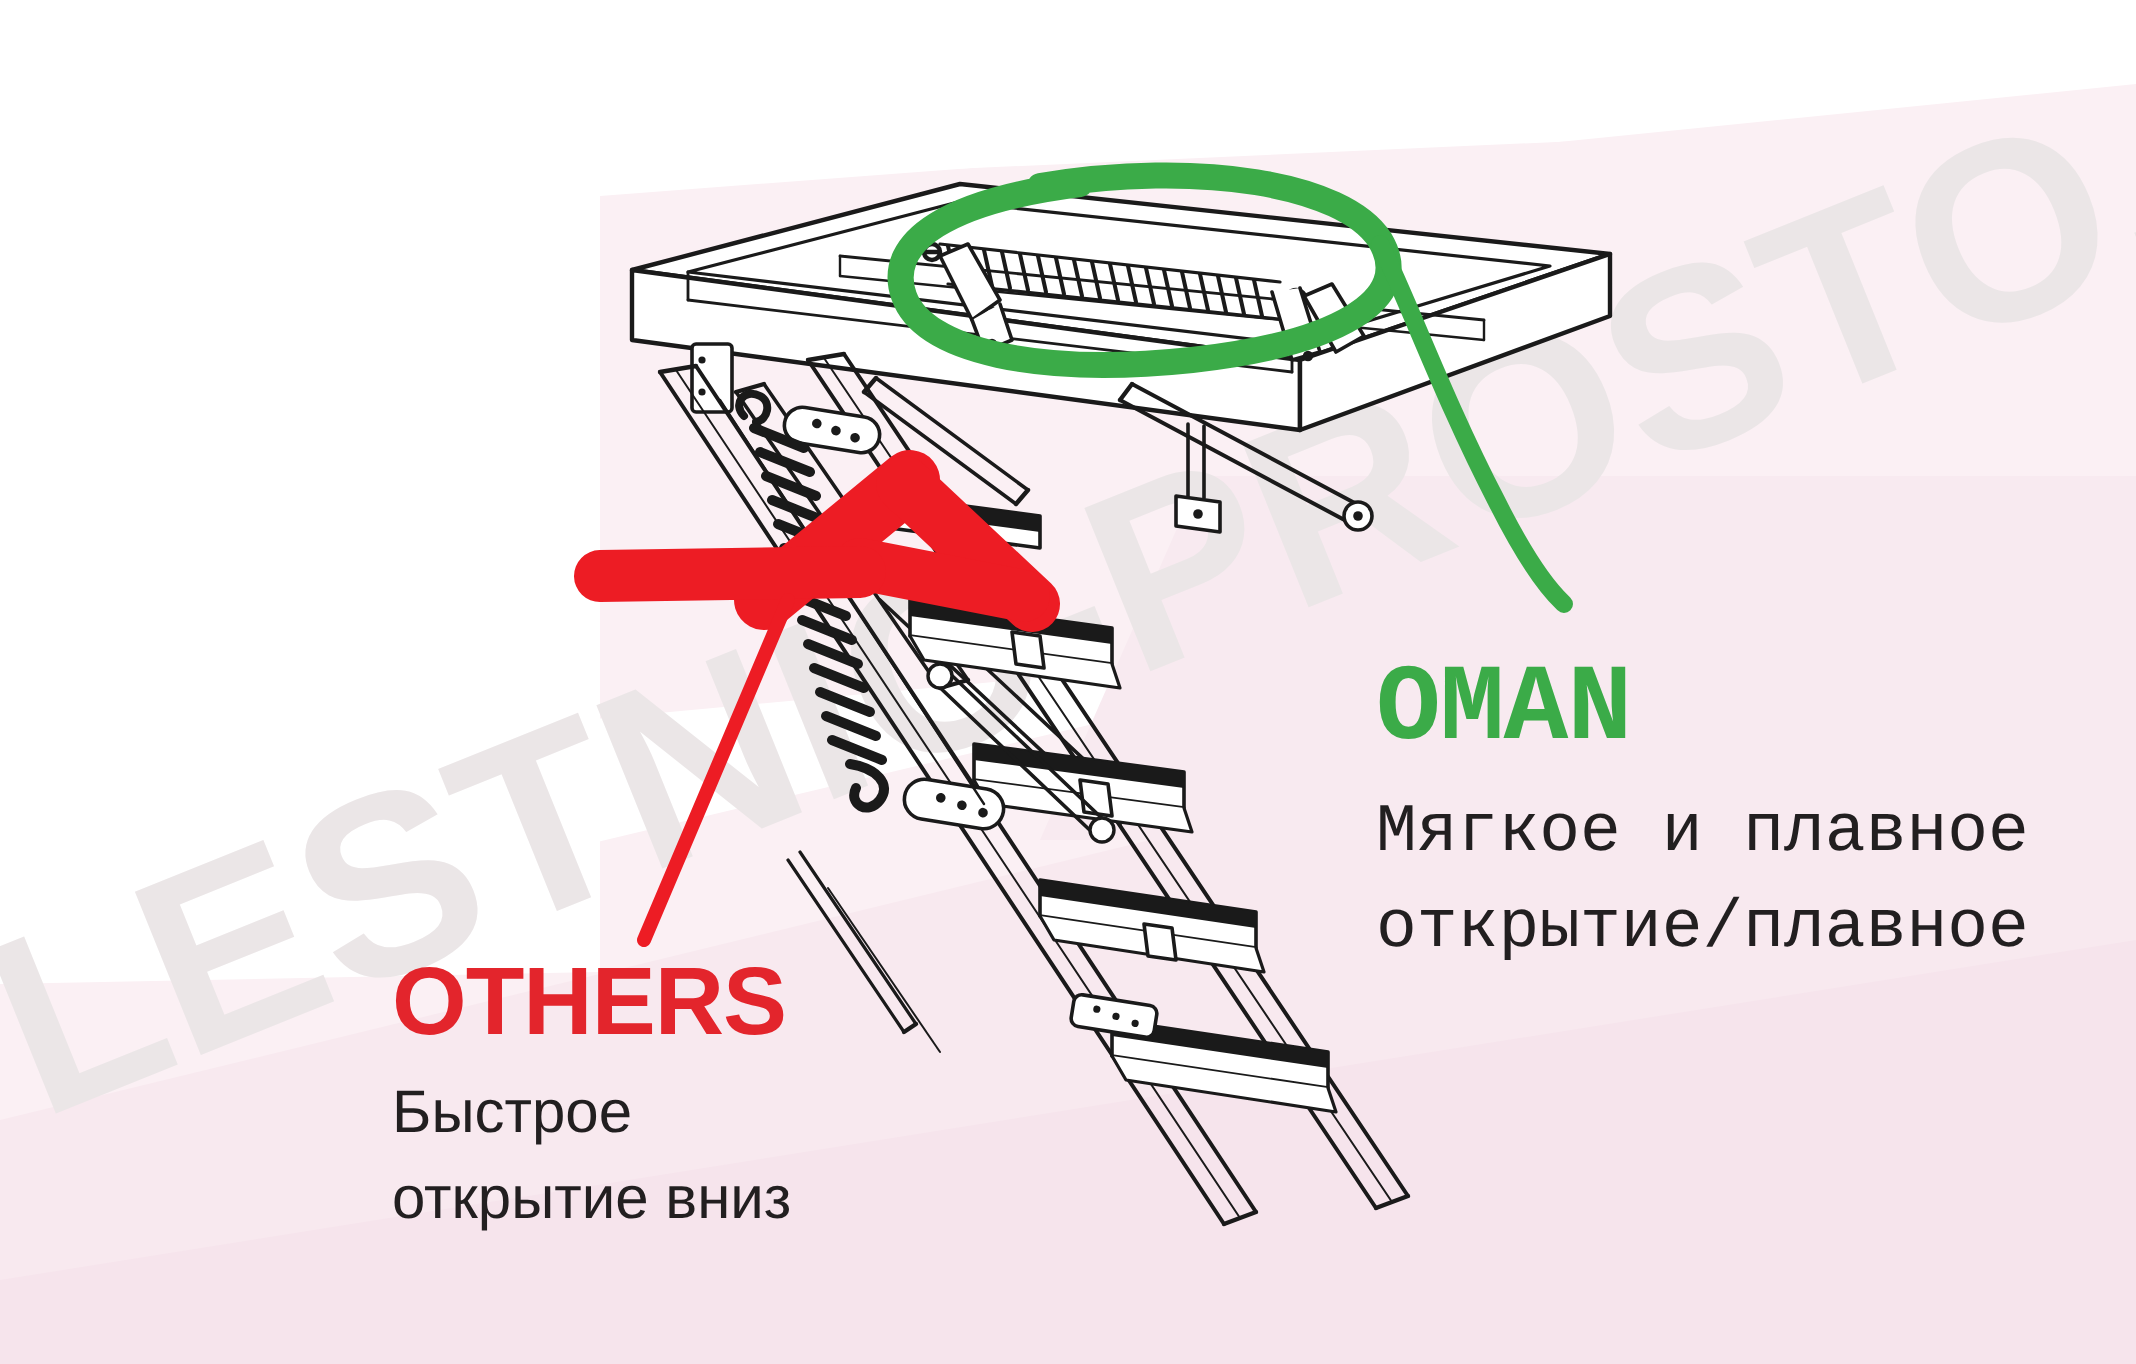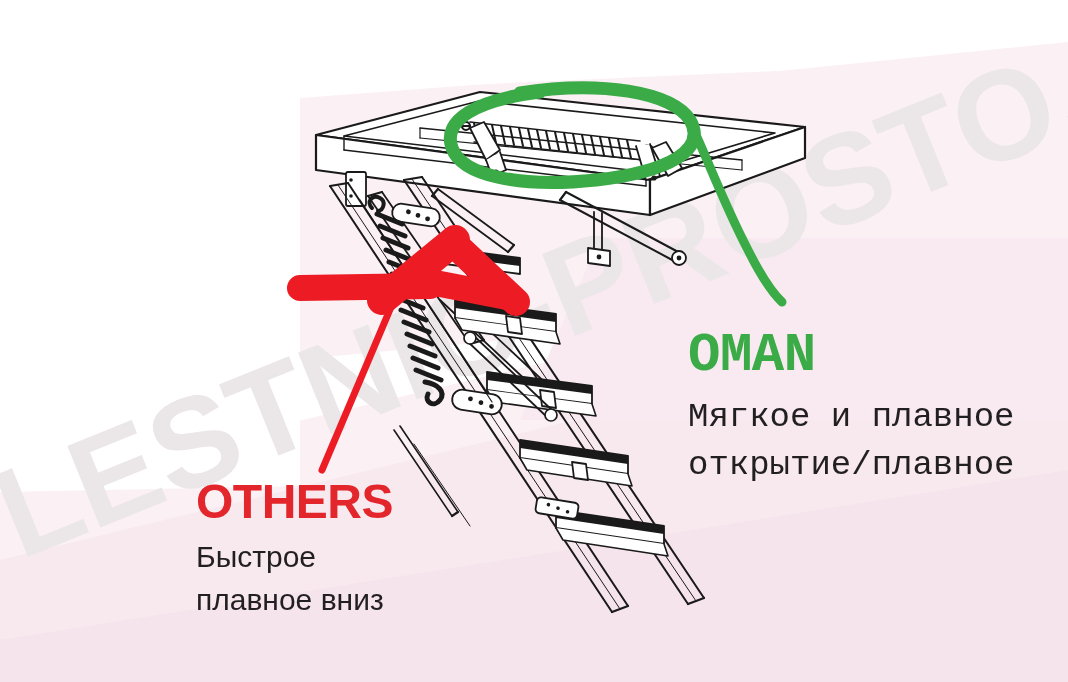--- a/index.html
+++ b/index.html
@@ -270,17 +270,17 @@
     <div id="oman-sub" class="label-sub">
       <div>Мягкое и плавное</div>
       <div>открытие/плавное</div>
     </div>
   </div>
 
   <div id="others-block" class="txtlayer">
     <div id="others-title" class="label-title">OTHERS</div>
     <div id="others-sub" class="label-sub">
       <div>Быстрое</div>
-      <div>плавное вниз</div>
+      <div>открытие вниз</div>
     </div>
   </div>
 
 </div>
 
 </body></html>

